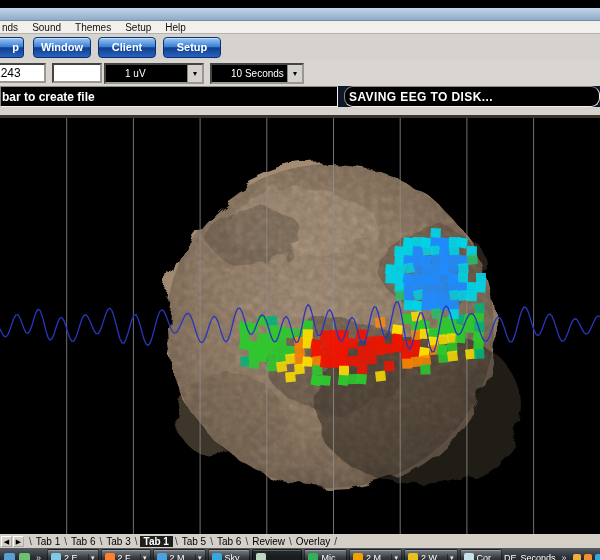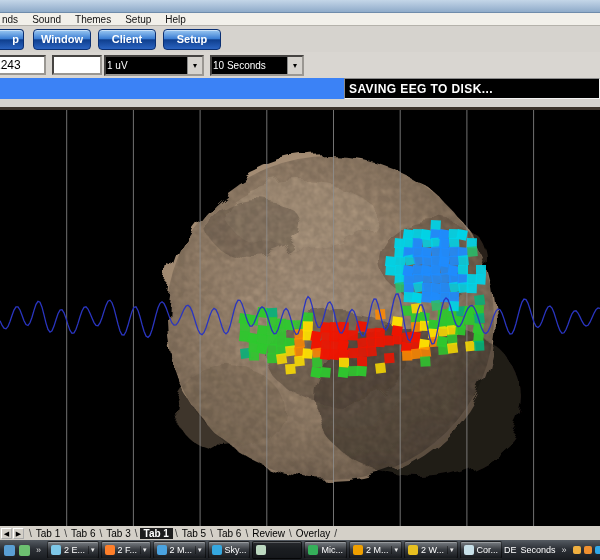--- a/index.html
+++ b/index.html
@@ -1,17 +1,17 @@
 <!DOCTYPE html>
 <html><head>
 <meta charset="utf-8">
 <style>
   html,body{margin:0;padding:0;width:600px;height:560px;overflow:hidden;
     font-family:"Liberation Sans",sans-serif;background:#000;}
-  .screen{position:relative;width:600px;height:507px;background:#3b82f6;}
+  .screen{position:relative;width:600px;height:507px;background:#0f172a;margin-top:8px;}
 
   
   .titlebar{position:absolute;left:0;top:0;width:600px;height:13px;
     background:linear-gradient(#c4d6e8,#8fabc9);border-bottom:1px solid #6f8cab;box-sizing:border-box;}
   .menubar{position:absolute;left:0;top:13px;width:600px;height:13px;background:#f2f0ea;
     border-bottom:1px solid #b5b2ab;box-sizing:border-box;font-size:10px;color:#111;
     display:flex;align-items:center;gap:14px;padding-left:2px;}
   .menu-item{cursor:default;}
 
   
@@ -26,30 +26,30 @@
   
   .ctrlrow{position:absolute;left:0;top:52px;width:600px;height:26px;background:#d9d6d1;}
   .numfield{position:absolute;top:3px;height:16px;background:#fff;color:#000;font-size:12px;
     font-family:"Liberation Sans",sans-serif;border:2px inset #9a9792;padding:0 2px;}
   .numfield.f1{left:-10px;width:48px;}
   .numfield.f2{left:52px;width:42px;}
   .combo{position:absolute;top:3px;height:17px;background:#000;border:2px inset #9a9792;
     display:flex;align-items:center;box-sizing:content-box;}
   .combo.c1{left:104px;width:96px;}
   .combo.c2{left:210px;width:90px;}
-  .combo-text{flex:1;color:#fff;font-size:10px;padding-left:1px;white-space:nowrap;overflow:hidden;}
+  .combo-text{flex:1;color:#fff;font-size:10px;padding-left:19px;white-space:nowrap;overflow:hidden;}
   .combo-btn{width:14px;height:100%;background:#d6d3ce;border-left:1px solid #888;
     font-size:8px;color:#000;display:flex;align-items:center;justify-content:center;}
 
   
   .statusbar{position:absolute;top:78px;height:21px;background:#000;color:#fff;
     font-size:12px;font-weight:bold;display:flex;align-items:center;white-space:nowrap;
     border:1px solid;border-color:#8a8a8a #f2f2f2 #f2f2f2 #8a8a8a;box-sizing:border-box;overflow:hidden;}
   .statusbar.left{left:0;width:338px;padding-left:1px;}
-  .statusbar.right{left:344px;width:256px;padding-left:4px;letter-spacing:.4px;}
+  .statusbar.right{left:344px;width:256px;padding-left:4px;letter-spacing:.4px;border-radius:9px;}
   .graystrip{position:absolute;left:0;top:99px;width:600px;height:11px;background:#d6d3ce;
     border-bottom:3px solid #3c332a;box-sizing:border-box;}
 
   
   .main{position:absolute;left:0;top:110px;width:600px;height:416px;background:#000;}
 
   
   .tabbar{position:absolute;left:0;top:526px;width:600px;height:14px;background:#d4d0c8;
     display:flex;align-items:center;font-size:10px;color:#000;}
   .tab-arrow{width:11px;height:11px;margin-left:1px;background:#d4d0c8;border:1px outset #fff;
@@ -108,20 +108,23 @@
     <div class="combo c1">
       <span class="combo-text">1 uV</span>
       <span class="combo-btn">▾</span>
     </div>
     <div class="combo c2">
       <span class="combo-text">10 Seconds</span>
       <span class="combo-btn">▾</span>
     </div>
   </div>
 
+  <div class="statusbar left">
+    <span>bar to create file</span>
+  </div>
   <div class="statusbar right">
     <span>SAVING EEG TO DISK...</span>
   </div>
   <div class="graystrip"></div>
 
   <div class="main">
     <svg id="scene" width="600" height="416">
       <defs>
         <radialGradient id="gBrain" cx="45%" cy="42%" r="62%">
           <stop offset="0%" stop-color="#c6ad93"></stop>

